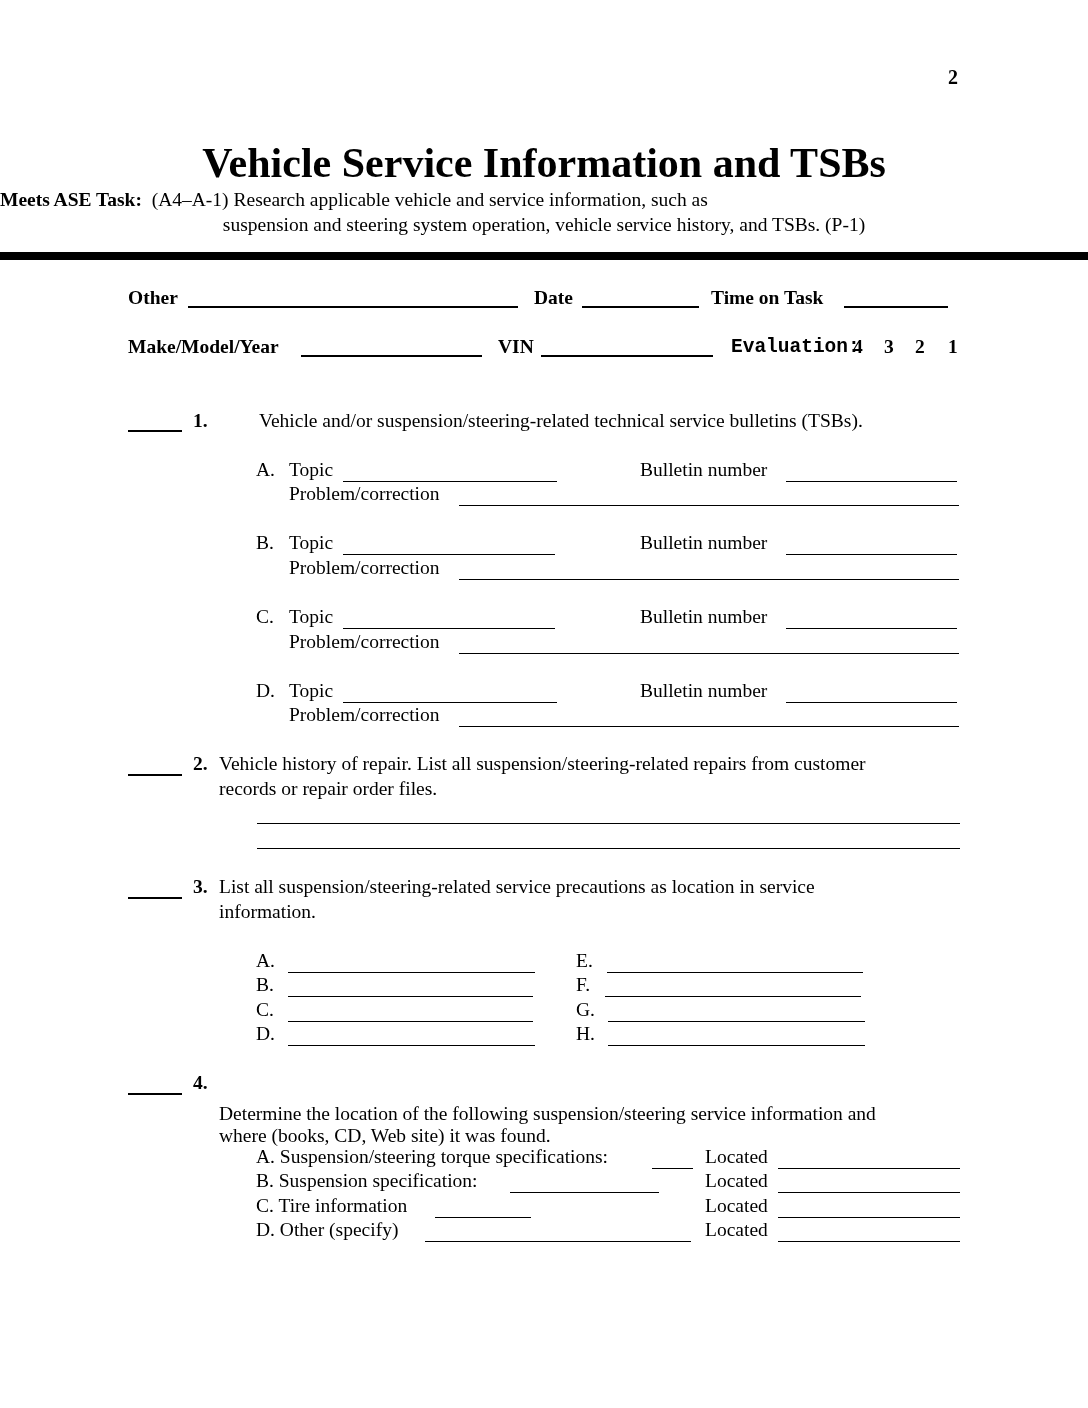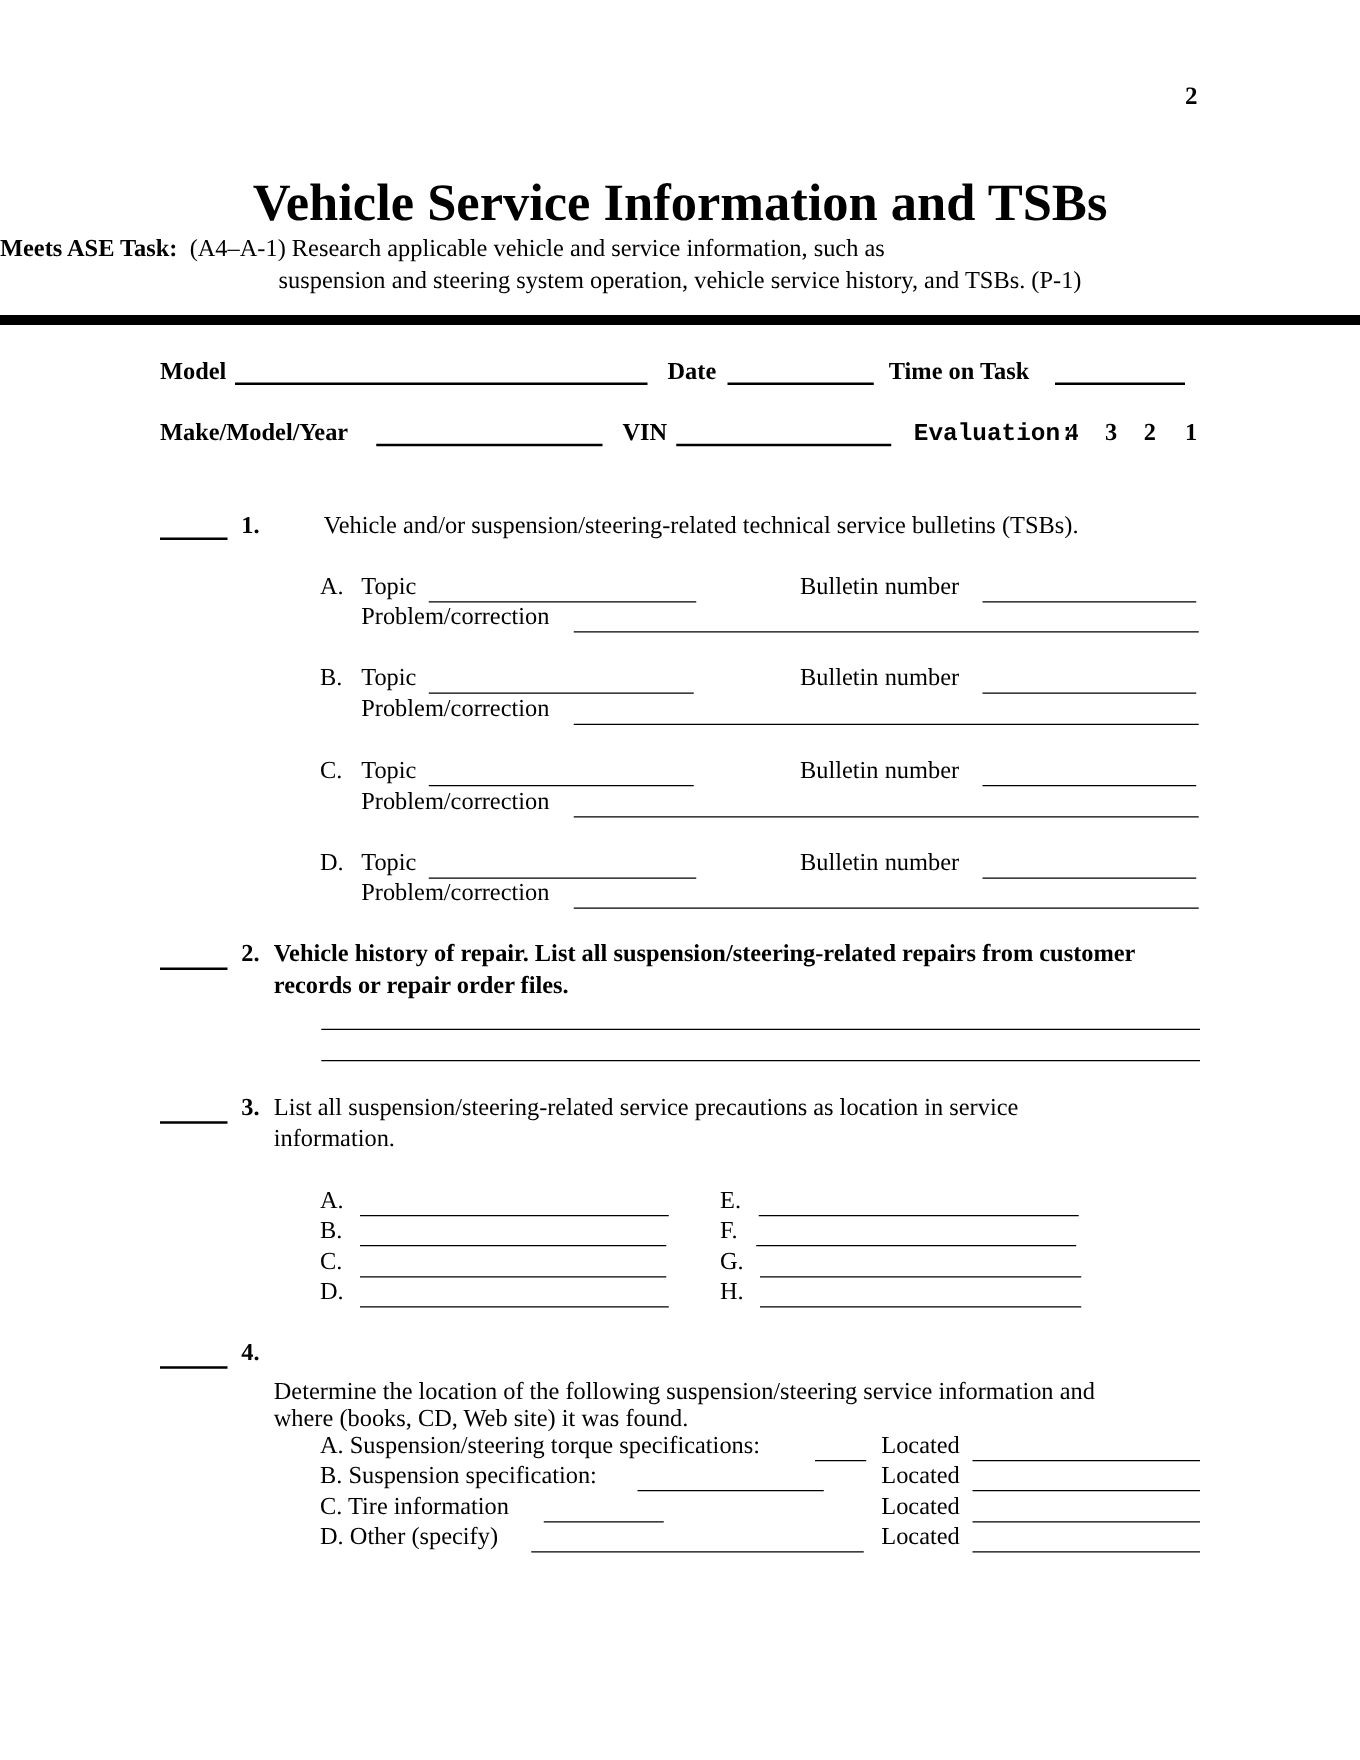--- a/index.html
+++ b/index.html
@@ -21,21 +21,21 @@
 
 <div class="abs" id="page-num">2</div>
 <div class="abs" id="title">Vehicle Service Information and TSBs</div>
 <div class="abs t" id="subtitle1">
   <span class="b">Meets ASE Task:</span>&nbsp;
   <span>(A4–A-1)  Research applicable vehicle and service information, such as</span>
 </div>
 <div class="abs t" id="subtitle2">suspension and steering system operation, vehicle service history, and TSBs.  (P-1)</div>
 <div id="rule"></div>
 
-<div class="abs t b" style="left:128px; top:287px;">Model</div>
+<div class="abs t b" style="left:128px; top:287px;">Other</div>
 <div class="blank thick" style="left:188px; top:306px; width:330px;"></div>
 <div class="abs t b" style="left:534px; top:287px;">Date</div>
 <div class="blank thick" style="left:582px; top:306px; width:117px;"></div>
 <div class="abs t b" style="left:711px; top:287px;">Time on Task</div>
 <div class="blank thick" style="left:844px; top:306px; width:104px;"></div>
 
 <div class="abs t b" style="left:128px; top:336px;">Make/Model/Year</div>
 <div class="blank thick" style="left:301px; top:355px; width:181px;"></div>
 <div class="abs t b" style="left:498px; top:336px;">VIN</div>
 <div class="blank thick" style="left:541px; top:355px; width:172px;"></div>
@@ -76,22 +76,22 @@
 <div class="abs t" style="left:256px; top:680px;">D.</div>
 <div class="abs t" style="left:289px; top:680px;">Topic</div>
 <div class="blank" style="left:343px; top:702px; width:214px;"></div>
 <div class="abs t" style="left:640px; top:680px;">Bulletin number</div>
 <div class="blank" style="left:786px; top:702px; width:171px;"></div>
 <div class="abs t" style="left:289px; top:704px;">Problem/correction</div>
 <div class="blank" style="left:459px; top:726px; width:500px;"></div>
 
 <div class="blank thick" style="left:128px; top:774px; width:54px;"></div>
 <div class="abs t b" style="left:193px; top:753px;">2.</div>
-<div class="abs t" style="left:219px; top:753px;font-weight:bold;">Vehicle history of repair.  List all suspension/steering-related repairs from customer</div>
-<div class="abs t" style="left:219px; top:778px;font-weight:bold;">records or repair order files.</div>
+<div class="abs t" style="left:219px; top:753px;">Vehicle history of repair.  List all suspension/steering-related repairs from customer</div>
+<div class="abs t" style="left:219px; top:778px;">records or repair order files.</div>
 <div class="blank" style="left:257px; top:823px; width:703px;"></div>
 <div class="blank" style="left:257px; top:848px; width:703px;"></div>
 
 <div class="blank thick" style="left:128px; top:897px; width:54px;"></div>
 <div class="abs t b" style="left:193px; top:876px;">3.</div>
 <div class="abs t" style="left:219px; top:876px;">List all suspension/steering-related service precautions as location in service</div>
 <div class="abs t" style="left:219px; top:901px;">information.</div>
 
 <div class="abs t" style="left:256px; top:950px;">A.</div>
 <div class="blank" style="left:288px; top:972px; width:247px;"></div>

